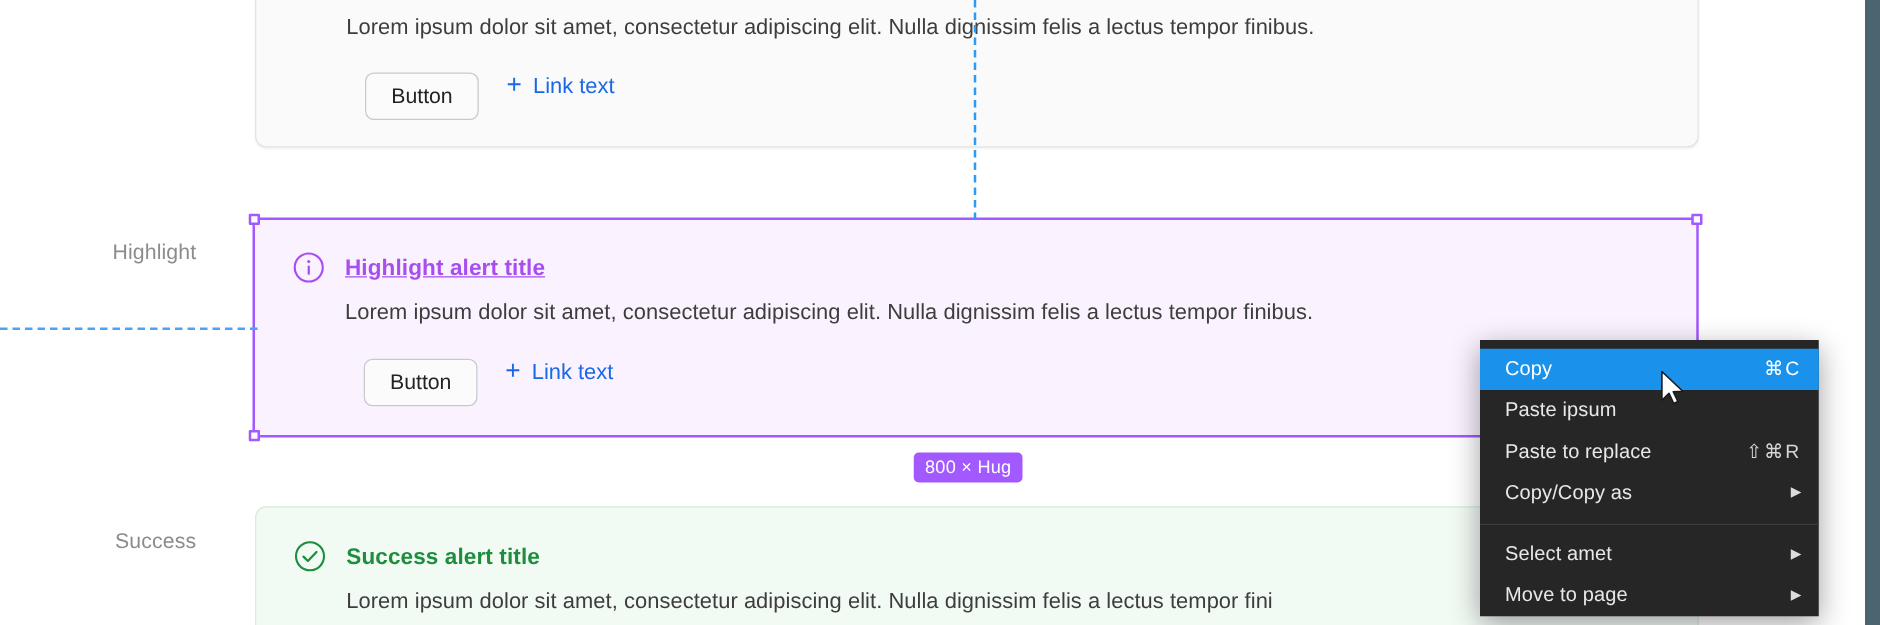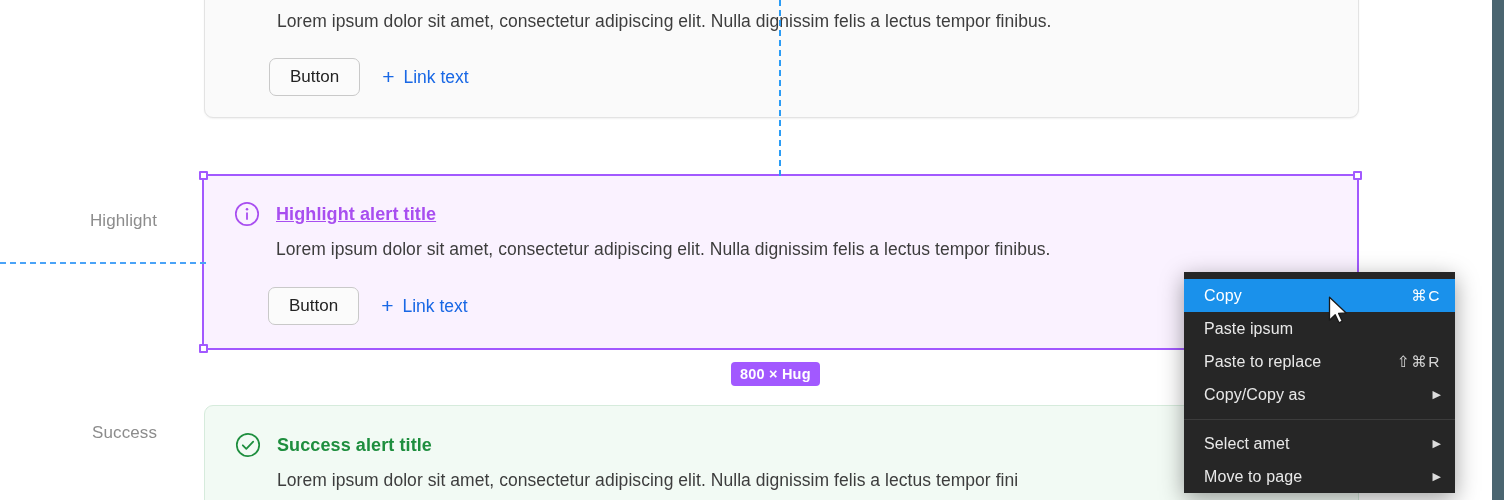--- a/index.html
+++ b/index.html
@@ -60,23 +60,23 @@
     position: absolute;
     left: 72px;
     font-size: 17.5px;
     color: #3d3d3d;
     white-space: nowrap;
     letter-spacing: .05px;
   }
 
   .alert-actions {
     position: absolute;
-    left: 64px;
+    left: 87px;
     display: flex;
-    align-items: center;
+    align-items: flex-start;
     gap: 22px;
   }
   .btn {
     display: inline-flex;
     align-items: center;
     justify-content: center;
     height: 38px;
     padding: 0 20px;
     border: 1px solid #c9c9c9;
     border-radius: 7px;
@@ -139,21 +139,21 @@
 
   
   #size-badge {
     position: absolute;
     left: 731px; top: 362px;
     height: 24px;
     padding: 0 9px;
     background: #a259ff;
     color: #ffffff;
     font-size: 14.5px;
-    font-weight: bold;
+    font-weight: normal;
     border-radius: 4px;
     display: flex;
     align-items: center;
     letter-spacing: .2px;
     white-space: nowrap;
   }
 
   
   #card-success {
     left: 204px; top: 405px;
@@ -287,21 +287,21 @@
         <svg viewBox="0 0 26 26" fill="none">
           <circle cx="13" cy="13" r="11.2" stroke="#1e8e3e" stroke-width="1.7"></circle>
           <path d="M7.8 13.3 L11.3 16.8 L18.2 9.6" stroke="#1e8e3e" stroke-width="1.8" stroke-linecap="round" stroke-linejoin="round"></path>
         </svg>
       </div>
       <div class="alert-title" style="top:29px;color:#1e8e3e;">Success alert title</div>
       <div class="alert-body" style="top:64px;">Lorem ipsum dolor sit amet, consectetur adipiscing elit. Nulla dignissim felis a lectus tempor fini</div>
     </div>
   </div>
 
-  <div class="row-label" id="label-highlight" style="left:0;top:192px;width:157px;margin-top:19px;">Highlight</div>
+  <div class="row-label" id="label-highlight" style="left:0;top:192px;width:157px;">Highlight</div>
   <div class="row-label" id="label-success" style="left:0;top:423px;width:157px;">Success</div>
 
   <div class="guide-v" style="left:779px;top:0;height:176px;"></div>
   <div class="guide-h" style="left:0;top:262px;width:206px;"></div>
 
   <div id="context-menu">
 
     <div class="menu-item selected">
       <span class="label">Copy</span>
       <span class="shortcut">⌘C</span>

